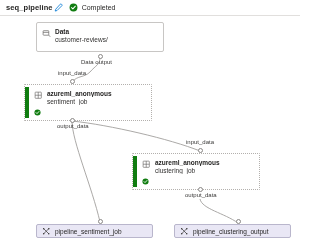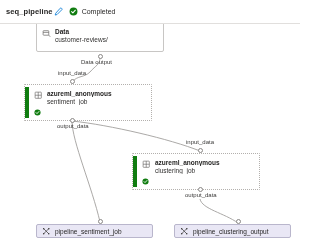--- a/index.html
+++ b/index.html
@@ -11,21 +11,21 @@
     height: 246px;
     background: #ffffff;
     font-family: "Liberation Sans", sans-serif;
     overflow: hidden;
     position: relative;
     color: #201f1e;
   }
 
   
   #header {
-    height: 24px;
+    height: 16px;
     display: flex;
     align-items: center;
     padding: 0 6px;
     box-sizing: border-box;
     background: #ffffff;
     border-bottom: 1px solid #e1dfdd;
     position: relative;
     z-index: 5;
   }
   #pipeline-title {

